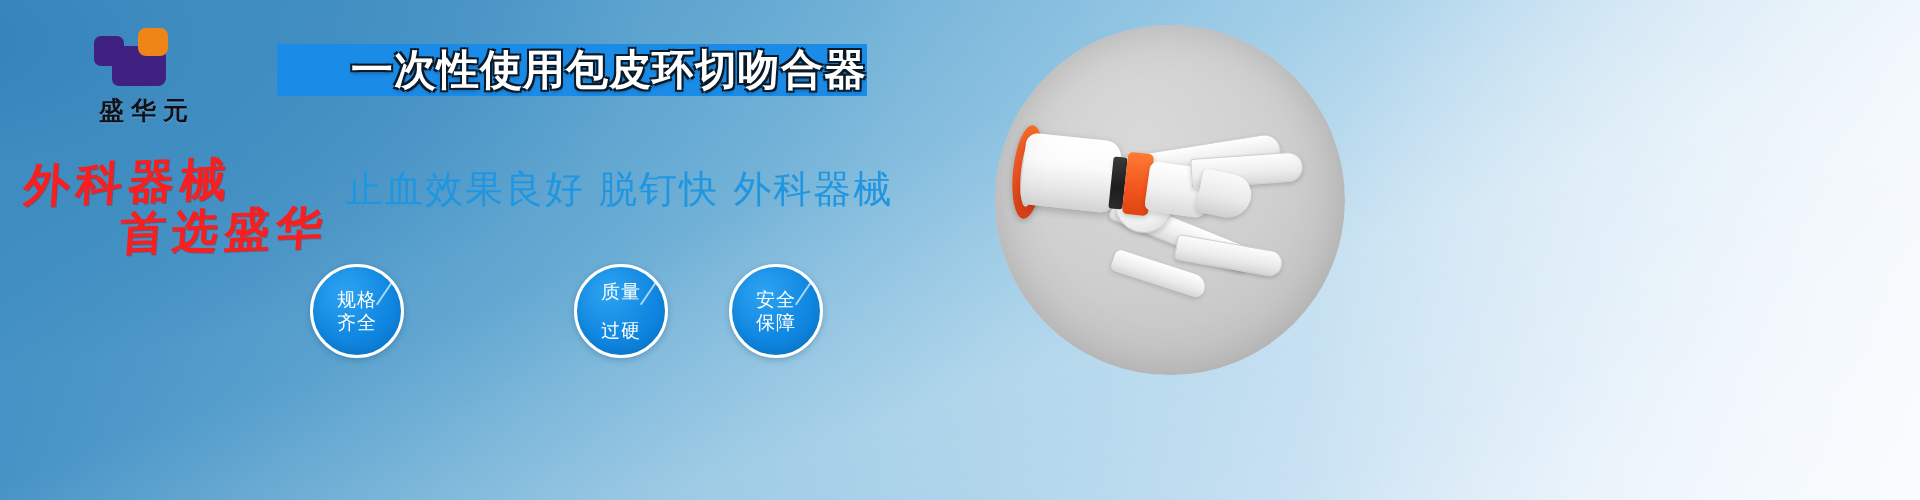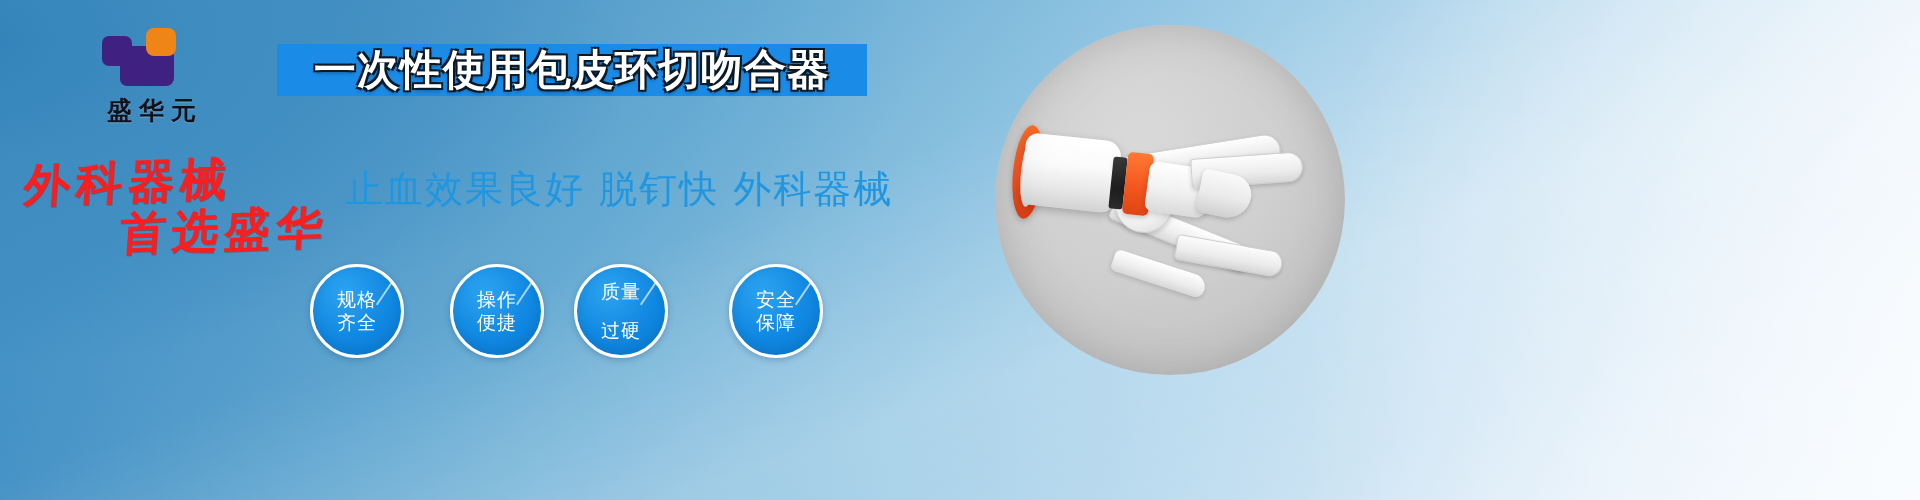--- a/index.html
+++ b/index.html
@@ -21,42 +21,42 @@
   }
 
   
   .sheen {
     position:absolute; left:0; top:0; width:1920px; height:500px;
     background:linear-gradient(160deg, rgba(255,255,255,0.00) 40%, rgba(255,255,255,0.18) 62%, rgba(255,255,255,0.0) 80%);
     pointer-events:none;
   }
 
   
-  #logo { position:absolute; left:60px; top:28px; width:190px; height:100px; }
+  #logo { position:absolute; left:52px; top:28px; width:190px; height:100px; }
   .logo-mark { position:absolute; left:42px; top:0; width:92px; height:62px; }
   .lm { position:absolute; border-radius:7px; }
   .lm-a { left:0px;  top:8px;  width:30px; height:30px; background:#3f2182; }
   .lm-b { left:18px; top:26px; width:34px; height:32px; background:#3f2182; }
   .lm-c { left:44px; top:0px;  width:30px; height:28px; background:#ef8516; border-radius:8px; }
   .lm-d { left:38px; top:20px; width:34px; height:38px; background:#3f2182; border-radius:8px; }
   .lm-e { left:26px; top:18px; width:22px; height:10px; background:#3f2182; }
   .logo-text {
     position:absolute; left:0; top:66px; width:190px;
     text-align:center;
     font-size:25px; font-weight:700; letter-spacing:7px;
     color:#101018; text-shadow:0 1px 0 rgba(255,255,255,0.22);
     font-family:"DejaVu Sans","Liberation Sans", sans-serif;
   }
 
   
   #title-box {
     position:absolute; left:277px; top:44px;
     width:590px; height:52px;
     background:#1a8ce8;
-    display:flex; align-items:center; justify-content:center;
+    display:flex; align-items:center; justify-content:flex-end;
   }
   #title-text {
     font-size:42px; font-weight:700; color:#ffffff;
     letter-spacing:1px; white-space:nowrap;
     font-family:"DejaVu Sans","Liberation Sans", sans-serif;
     text-shadow:
       -2px -2px 0 #0a1a28, 2px -2px 0 #0a1a28,
       -2px  2px 0 #0a1a28, 2px  2px 0 #0a1a28,
        0px  3px 4px rgba(0,0,0,0.35);
   }
@@ -243,25 +243,20 @@
     <div class="red-line red-line-2">首选盛华</div>
   </div>
 
   <div id="tagline">止血效果良好 脱钉快 外科器械</div>
 
   <div id="badges">
     <div class="badge badge-0">
       <div class="slash"></div>
       <span>规格</span>
       <span>齐全</span>
-    </div>
-    <div class="badge badge-1">
-      <div class="slash"></div>
-      <span>操作</span>
-      <span>便捷</span>
     </div>
     <div class="badge badge-2">
       <div class="slash"></div>
       <span>质量</span>
       <span>过硬</span>
     </div>
     <div class="badge badge-3">
       <div class="slash"></div>
       <span>安全</span>
       <span>保障</span>

